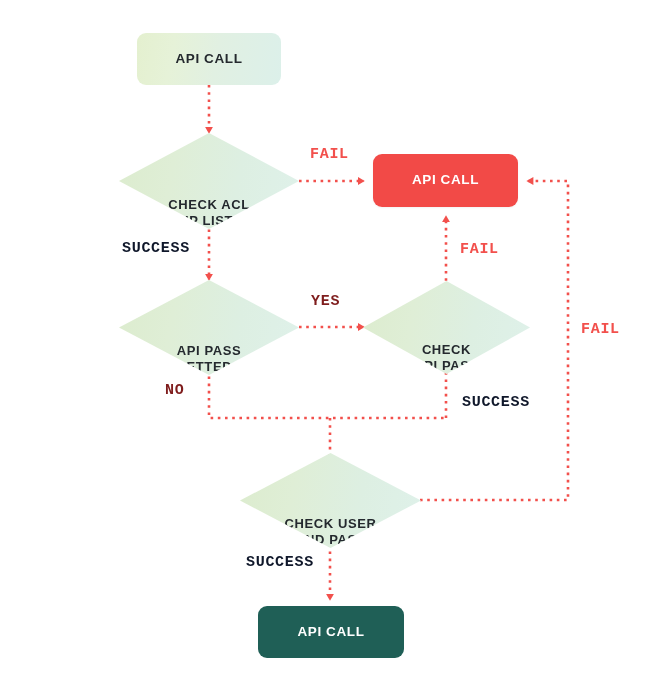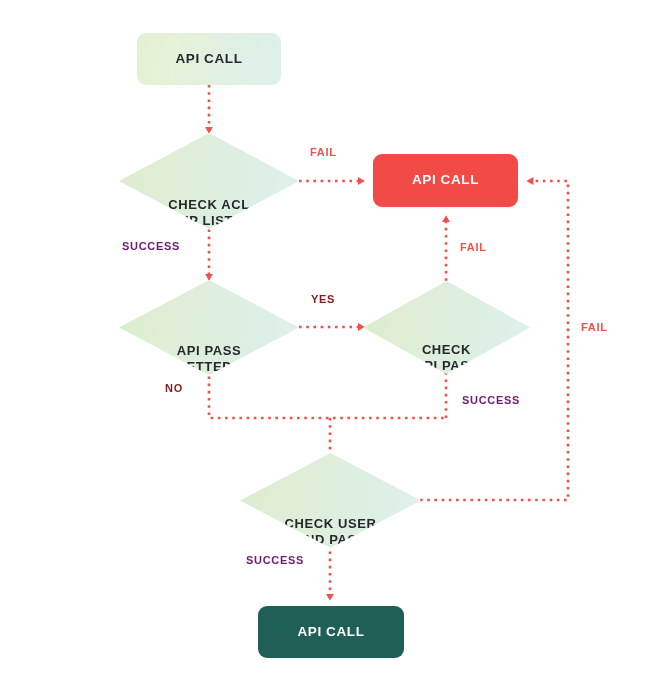--- a/index.html
+++ b/index.html
@@ -75,28 +75,29 @@
     align-items: flex-end;
   }
   .diamond .node-label {
     font-size: 13px;
     color: #24292e;
   }
 
   
   .edge-label {
     position: absolute;
-    font-size: 11px;
+    font-size: 15px;
     font-weight: bold;
     letter-spacing: 0.7px;
     white-space: nowrap;
     user-select: none;
+    font-family: Liberation Mono, monospace;
   }
   .lbl-fail    { color: #f2504c; }
-  .lbl-success { color: #701a75; }
+  .lbl-success { color: #0f172a; }
   .lbl-neutral { color: #7f1d1d; }
 </style>
 </head>
 <body>
 
 <div id="canvas">
 
   <svg id="edges" viewBox="0 0 654 700" width="654" height="700" aria-hidden="true">
     <defs>
       <marker id="arrow-down" markerWidth="9" markerHeight="9" refX="4.5" refY="7.4" orient="0" markerUnits="userSpaceOnUse">

